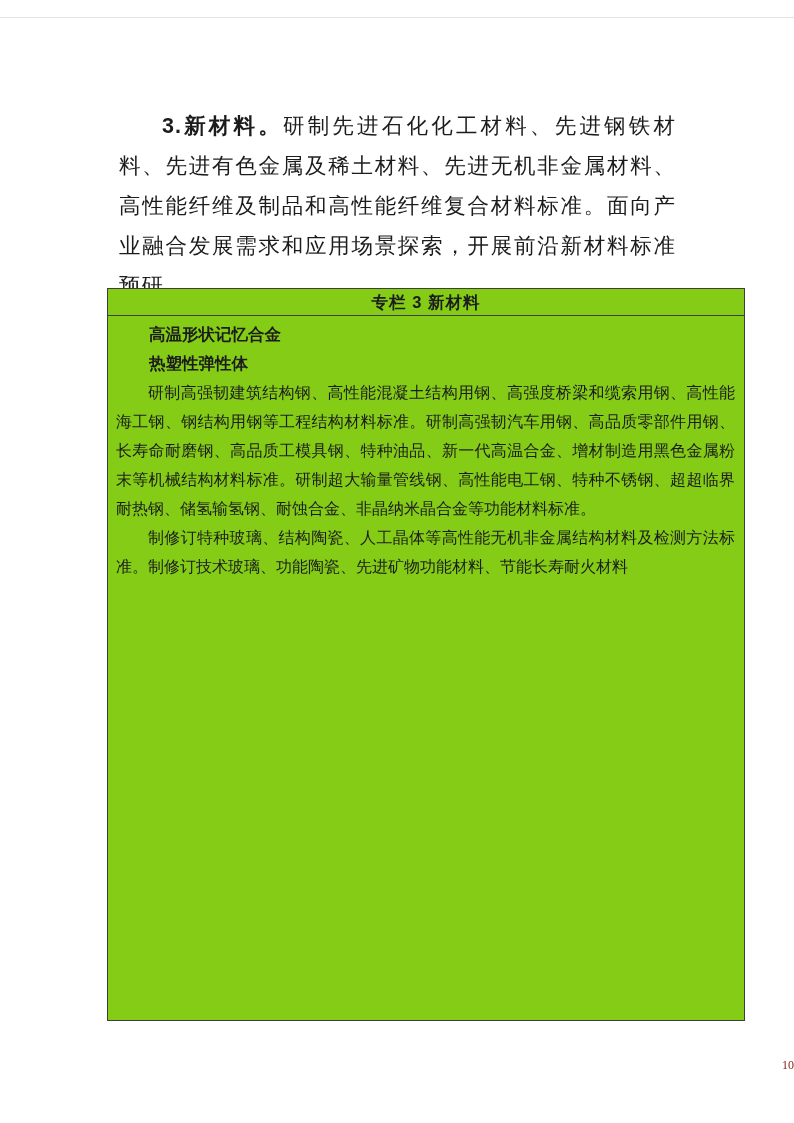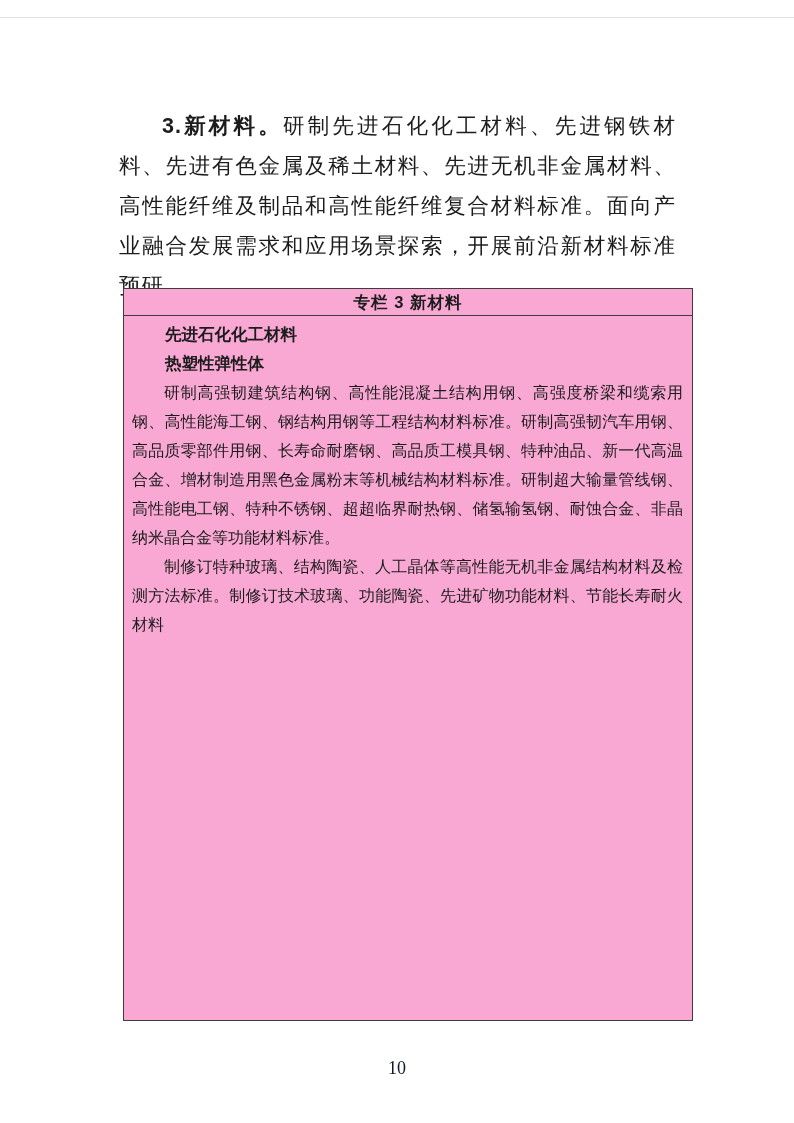--- a/index.html
+++ b/index.html
@@ -33,27 +33,27 @@
     margin: 0;
   }
   .intro-label {
     font-weight: bold;
     font-family: "Liberation Sans", "DejaVu Sans", sans-serif;
   }
   
   .column-box {
     position: absolute;
     top: 270px;
-    left: 123px;
-    width: 570px;
+    left: 107px;
+    width: 638px;
     height: 733px;
     border: 1px solid #3d3d3d;
     box-sizing: border-box;
     overflow: hidden;
-    background: #f9a8d4;
+    background: #84cc16;
   }
   .box-title-row {
     height: 26px;
     line-height: 26px;
     border-bottom: 1px solid #3d3d3d;
     text-align: center;
     font-weight: bold;
     font-size: 16.5px;
     font-family: "Liberation Sans", "DejaVu Sans", sans-serif;
     letter-spacing: 1px;
@@ -74,37 +74,37 @@
   .section-para {
     text-indent: 2em;
     margin: 0;
   }
   
   .page-number {
     position: absolute;
     top: 1040px;
     left: 0;
     width: 100%;
-    text-align: center;
-    font-size: 18px;
-    color: #0f172a;
+    text-align: right;
+    font-size: 12px;
+    color: #7f1d1d;
   }
 </style>
 </head>
 <body>
 
 <div class="page">
 
   <p class="intro"><span class="intro-label">3.新材料。</span><span>研制先进石化化工材料、先进钢铁材料、先进有色金属及稀土材料、先进无机非金属材料、高性能纤维及制品和高性能纤维复合材料标准。面向产业融合发展需求和应用场景探索，开展前沿新材料标准预研。</span></p>
 
   <div class="column-box">
     <div class="box-title-row">专栏 3 新材料</div>
     <div class="box-content">
 
-      <p class="section-heading">先进石化化工材料</p>
+      <p class="section-heading">高温形状记忆合金</p>
 
       <p class="section-heading">热塑性弹性体</p>
       <p class="section-para">研制高强韧建筑结构钢、高性能混凝土结构用钢、高强度桥梁和缆索用钢、高性能海工钢、钢结构用钢等工程结构材料标准。研制高强韧汽车用钢、高品质零部件用钢、长寿命耐磨钢、高品质工模具钢、特种油品、新一代高温合金、增材制造用黑色金属粉末等机械结构材料标准。研制超大输量管线钢、高性能电工钢、特种不锈钢、超超临界耐热钢、储氢输氢钢、耐蚀合金、非晶纳米晶合金等功能材料标准。</p>
 
 
       <p class="section-para">制修订特种玻璃、结构陶瓷、人工晶体等高性能无机非金属结构材料及检测方法标准。制修订技术玻璃、功能陶瓷、先进矿物功能材料、节能长寿耐火材料</p>
 
     </div>
   </div>
 

